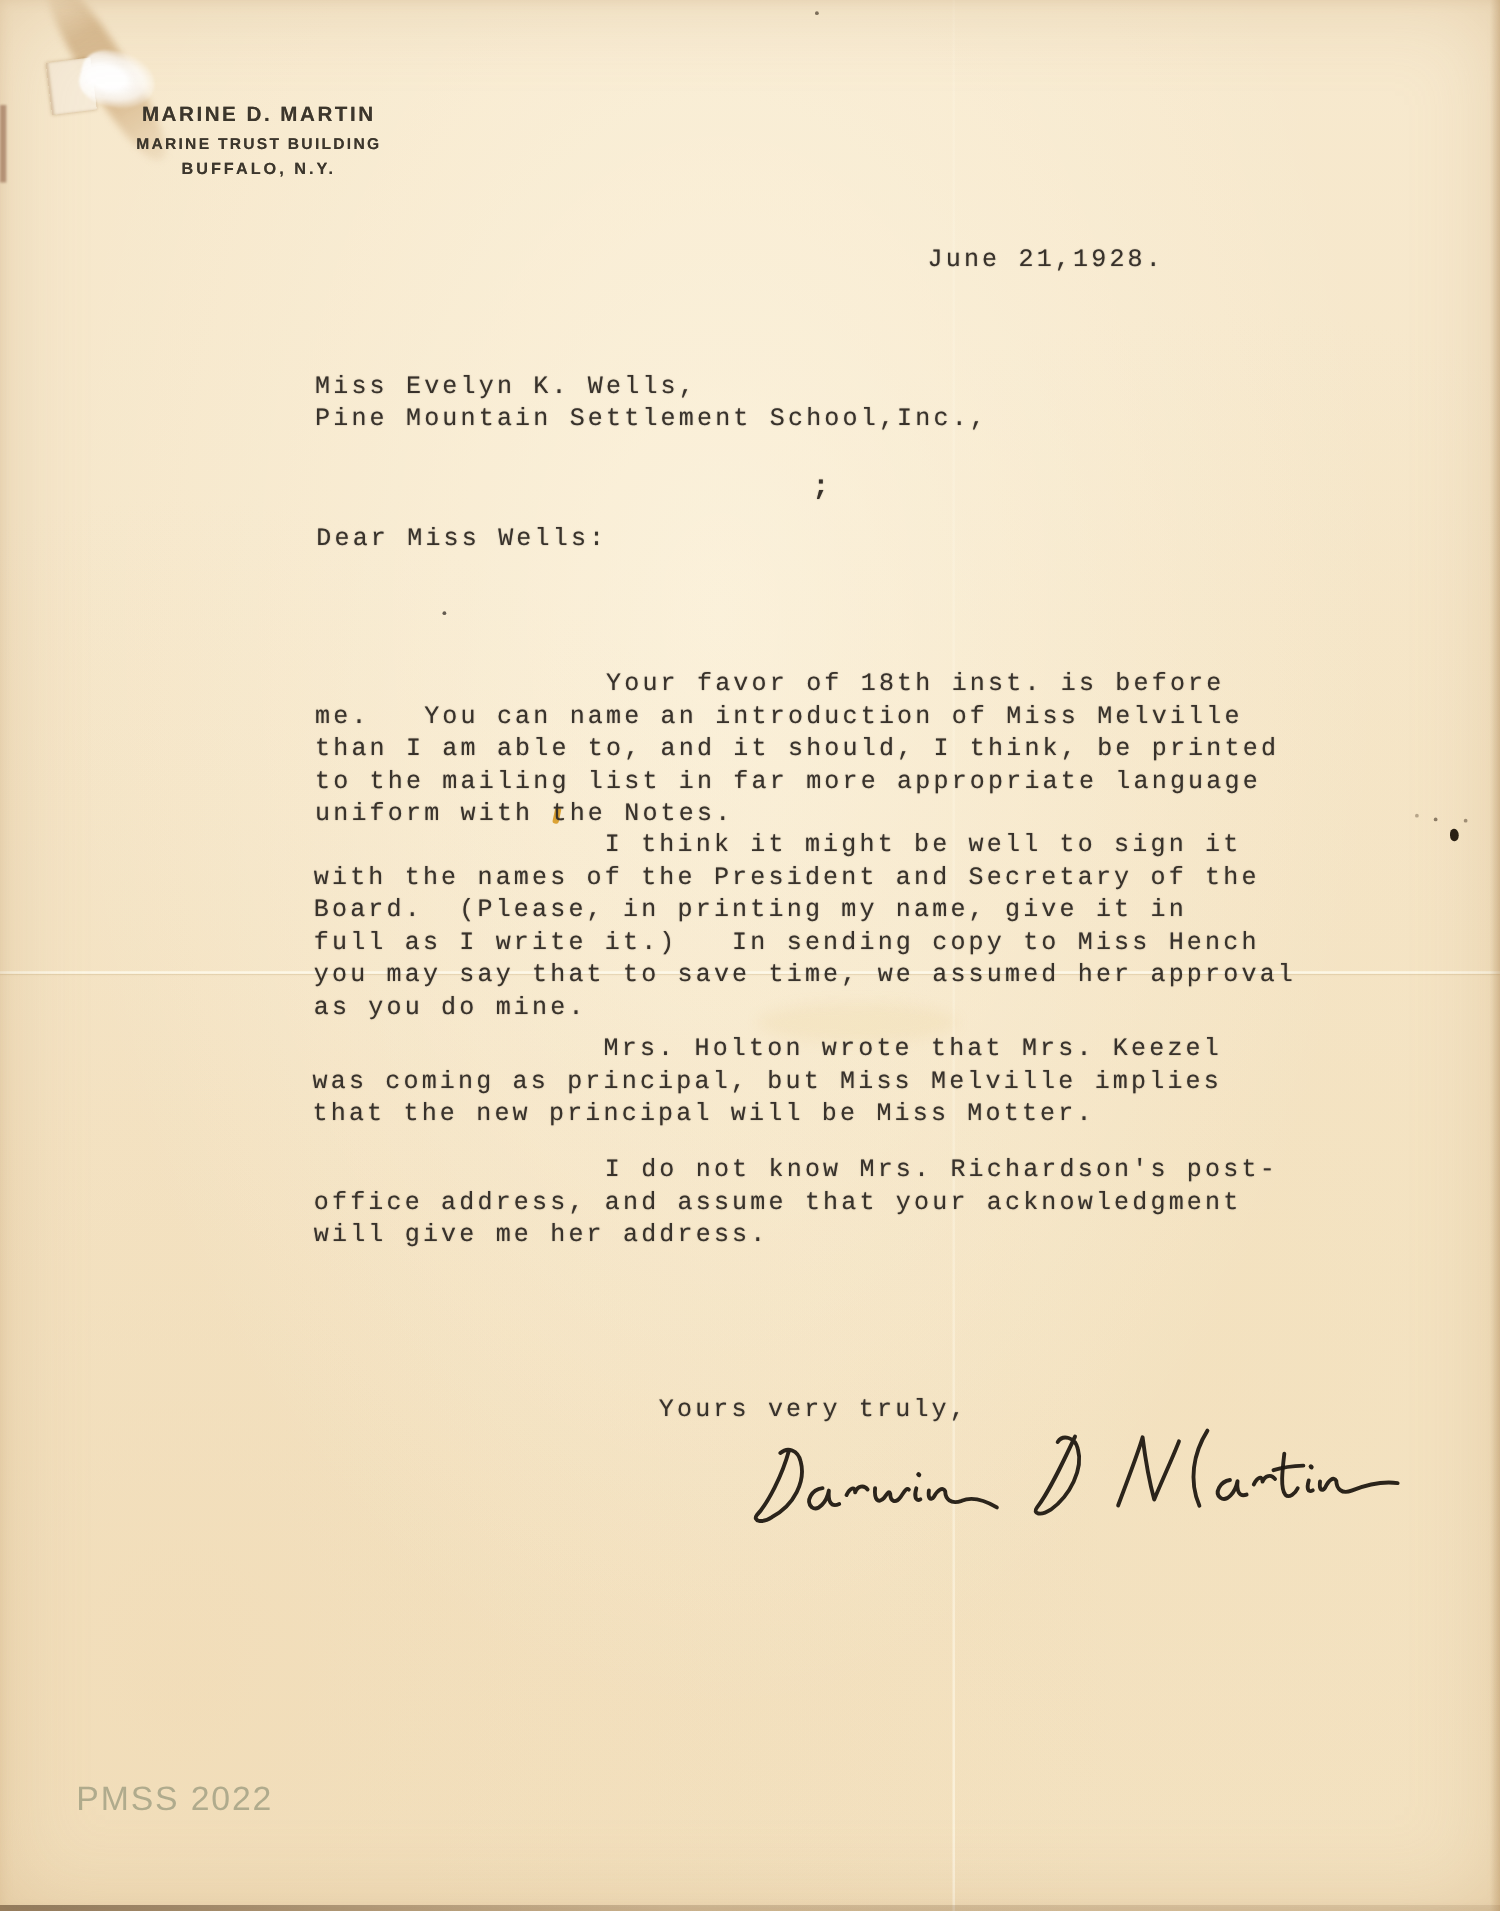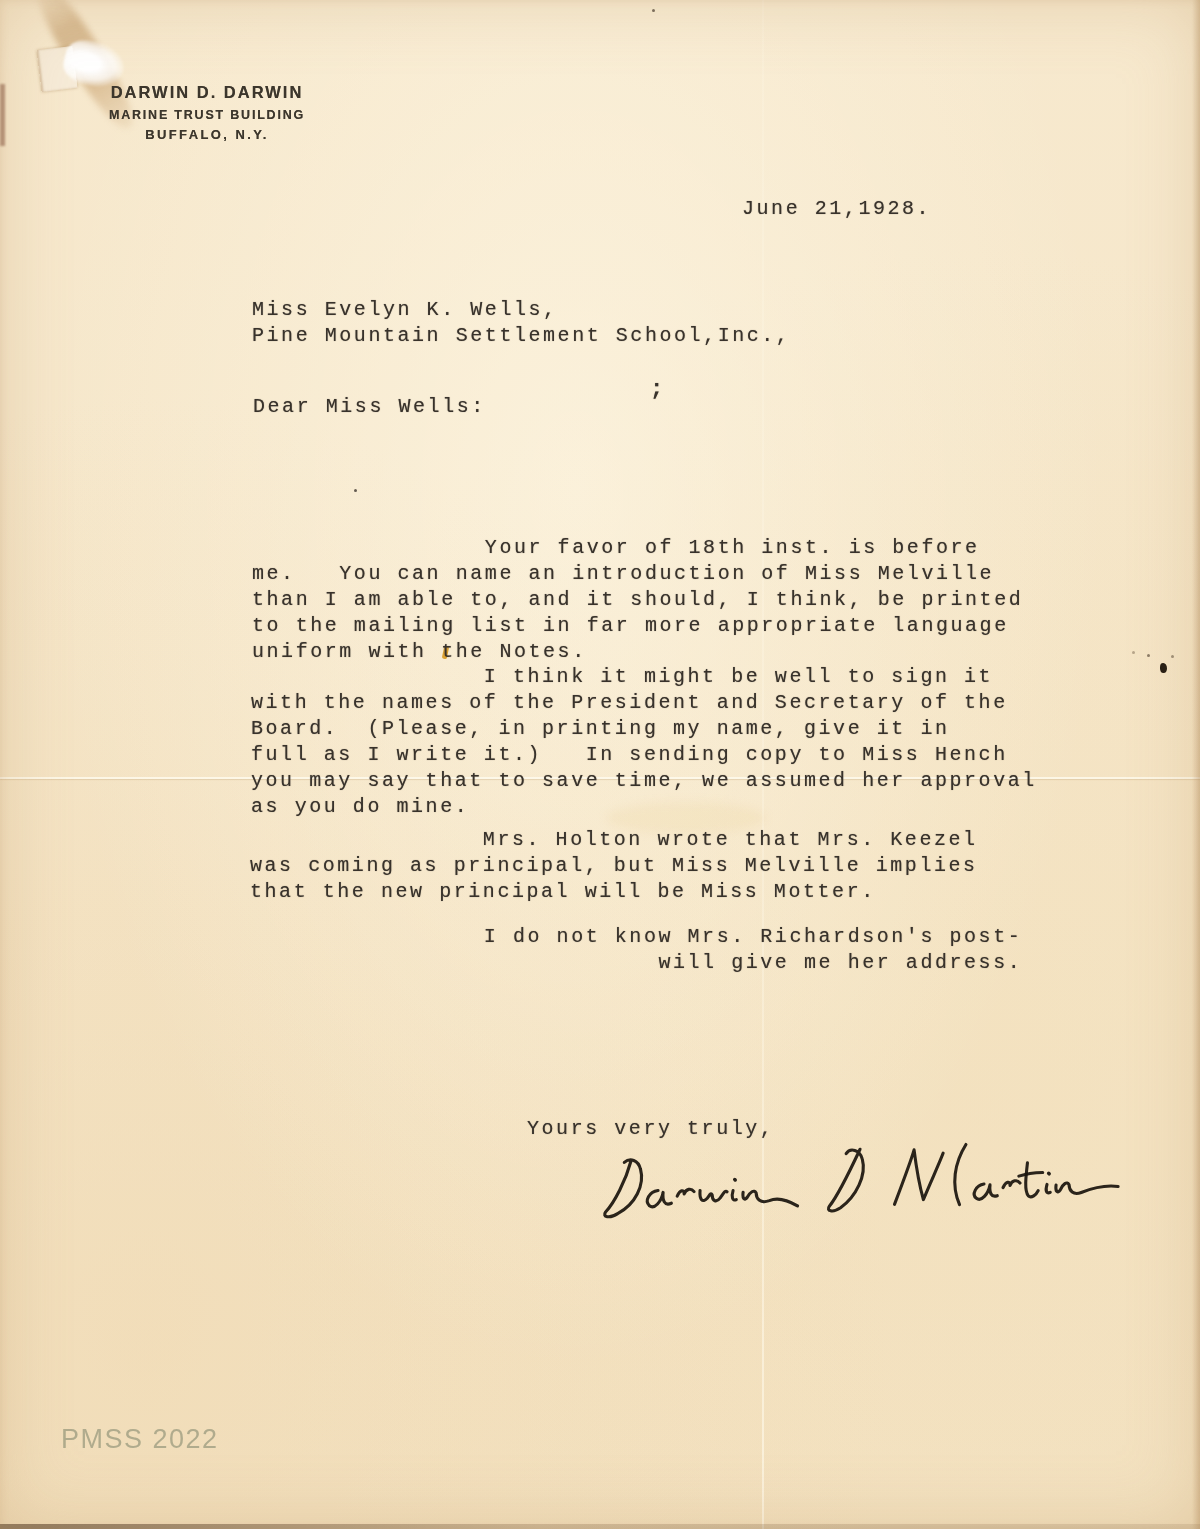--- a/index.html
+++ b/index.html
@@ -59,25 +59,25 @@
   .lh2{font-size:12.5px;letter-spacing:1.8px;line-height:16px;margin-top:5px;}
   .lh3{font-size:13px;letter-spacing:2.4px;line-height:16px;margin-top:4px;}
 
   
   .tw{position:absolute;color:#38322b;font-size:20px;line-height:26px;letter-spacing:2.55px;
     white-space:pre;text-shadow:0 0 1px rgba(56,50,43,0.55);}
   .tline{white-space:pre;}
   .date{left:742px;top:196px;}
   .recipient{left:252px;top:297px;}
   .stray{left:650px;top:377px;font-weight:bold;font-size:22px;}
-  .salutation{left:253px;top:394px;}
+  .salutation{left:253px;top:419px;}
   .p1{left:252px;top:506px;margin-top:29px;}
   .p2{left:251px;top:664px;}
   .p3{left:250px;top:827px;}
-  .p4{left:251px;top:924px;text-align:right;}
+  .p4{left:251px;top:924px;}
   .closing{left:527px;top:1116px;}
 
   .signature{position:absolute;left:598px;top:1138px;width:545px;height:96px;transform:rotate(-1.5deg);}
   .signature path{stroke:#1b150e;stroke-width:3.1;fill:none;stroke-linecap:round;stroke-linejoin:round;opacity:.93;}
   .signature .dotp{stroke-width:3.6;}
 
   .watermark{position:absolute;left:61px;top:1424px;
     font-family:"Liberation Sans","DejaVu Sans",sans-serif;font-size:27px;letter-spacing:1.5px;
     color:#a5a386;opacity:.85;}
 </style>
@@ -95,37 +95,37 @@
   <div class="spk spk-orange"></div>
   <div class="spk spk-d1"></div>
   <div class="spk spk-d2"></div>
   <div class="spk spk-d3"></div>
   <div class="spk spk-d4"></div>
   <div class="spk spk-dot"></div>
   <div class="spk spk-top"></div>
   <div class="spk blob-yellow"></div>
 
   <header class="letterhead">
-    <div class="lh1">DARWIN D. DARWIN</div>
+    <div class="lh1">MARINE D. MARTIN</div>
     <div class="lh2">MARINE TRUST BUILDING</div>
     <div class="lh3">BUFFALO, N.Y.</div>
   </header>
 
   <div class="tw date">June 21,1928.</div>
 
   <div class="tw recipient"><div class="tline">Miss Evelyn K. Wells,</div><div class="tline">Pine Mountain Settlement School,Inc.,</div></div>
 
   <div class="tw stray">;</div>
 
   <div class="tw salutation">Dear Miss Wells:</div>
 
   <div class="tw p1"><div class="tline">                Your favor of 18th inst. is before</div><div class="tline">me.   You can name an introduction of Miss Melville</div><div class="tline">than I am able to, and it should, I think, be printed</div><div class="tline">to the mailing list in far more appropriate language</div><div class="tline">uniform with the Notes.</div></div>
   <div class="tw p2"><div class="tline">                I think it might be well to sign it</div><div class="tline">with the names of the President and Secretary of the</div><div class="tline">Board.  (Please, in printing my name, give it in</div><div class="tline">full as I write it.)   In sending copy to Miss Hench</div><div class="tline">you may say that to save time, we assumed her approval</div><div class="tline">as you do mine.</div></div>
   <div class="tw p3"><div class="tline">                Mrs. Holton wrote that Mrs. Keezel</div><div class="tline">was coming as principal, but Miss Melville implies</div><div class="tline">that the new principal will be Miss Motter.</div></div>
-  <div class="tw p4"><div class="tline">                I do not know Mrs. Richardson's post-</div><div class="tline">will give me her address.</div></div>
+  <div class="tw p4"><div class="tline">                I do not know Mrs. Richardson's post-</div><div class="tline">office address, and assume that your acknowledgment</div><div class="tline">will give me her address.</div></div>
 
   <div class="tw closing">Yours very truly,</div>
 
   <svg class="signature" viewBox="0 0 545 96" role="img" aria-label="Darwin D Martin">
 
     <path d="M 34,16 C 28,36 16,58 7,67 C 3,72 11,74 19,69 C 37,60 47,41 43,25 C 41,16 33,13 27,18"></path>
     <path d="M 60,47 C 51,48 46,57 51,62 C 56,66 63,58 65,49 C 64,57 66,63 73,60"></path>
     <path d="M 79,53 C 82,47 86,46 86,51 C 88,46 93,45 96,49"></path>
     <path d="M 102,48 C 101,57 104,61 109,56 C 112,52 113,50 114,53 C 114,59 118,61 122,56 C 125,52 127,48 129,50"></path>
     <path d="M 135,49 C 133,55 134,60 138,58"></path>

